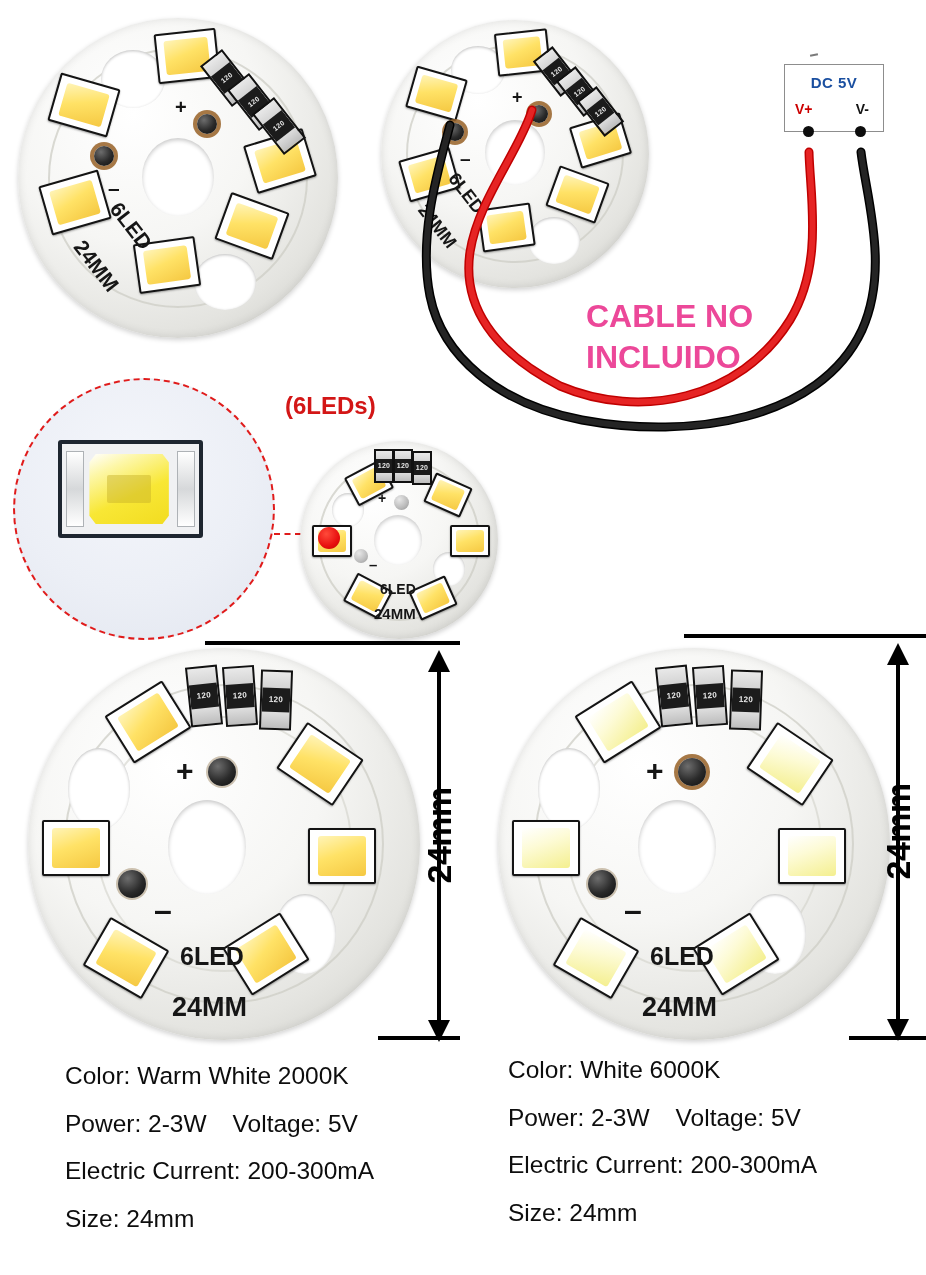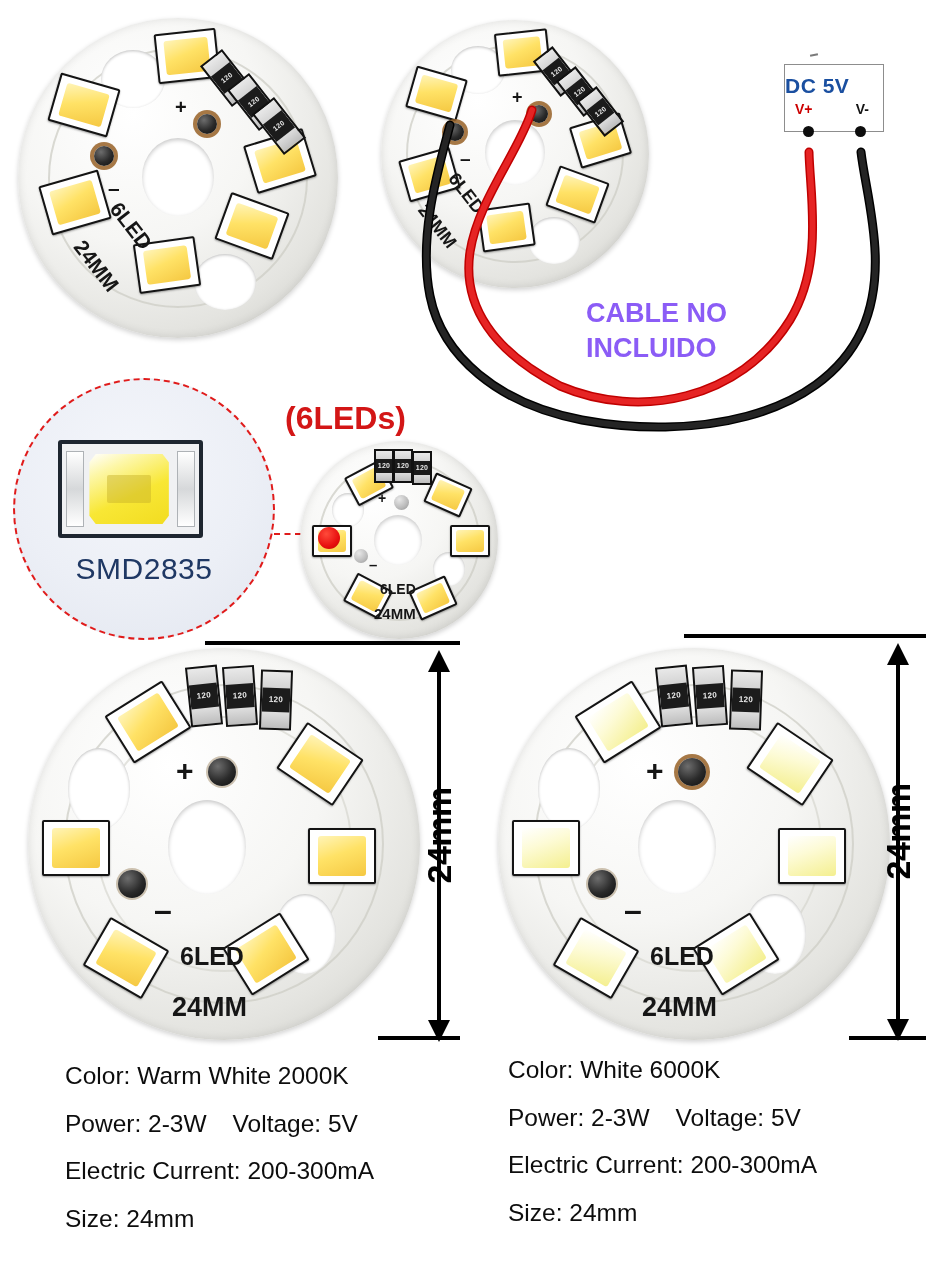--- a/index.html
+++ b/index.html
@@ -95,21 +95,21 @@
 
   
   #dc-box{
     position:absolute;
     border:1.5px solid #8d8d8d;
     background:#fff;
     box-sizing:border-box;
   }
   #dc-box .dctitle{
     position:absolute;left:0;right:0;top:9px;
-    text-align:left;color:#1a4fa0;font-weight:bold;font-size:21px;
+    text-align:center;color:#1a4fa0;font-weight:bold;font-size:15px;
     letter-spacing:.5px;
   }
   #dc-box .vp{
     position:absolute;left:10px;top:36px;
     color:#cc0000;font-weight:bold;font-size:14px;
   }
   #dc-box .vn{
     position:absolute;right:14px;top:36px;
     color:#141414;font-weight:bold;font-size:14px;
   }
@@ -156,23 +156,23 @@
   .leaderdash{position:absolute;border-top:2.5px dashed #e01b1b;}
   #led-highlight{
     position:absolute;border-radius:50%;
     background:radial-gradient(circle at 38% 32%,#ff4b3a 0%,#e80f0f 60%,#c10000 100%);
   }
 
   
   .headline{
     position:absolute;font-weight:bold;white-space:nowrap;
   }
-  #leds-label{color:#d31616;font-size:32px;letter-spacing:0px;margin-top:8px;}
+  #leds-label{color:#d31616;font-size:24px;letter-spacing:0px;}
   #cable-label{
-    color:#8b5cf6;font-size:27px;font-weight:bold;line-height:1.28;
+    color:#ec4899;font-size:32px;font-weight:bold;line-height:1.28;
   }
   .speccol{position:absolute;}
   .specline{
     color:#0d0d0d;font-size:24.5px;line-height:1.0;margin-bottom:23px;
     white-space:nowrap;
   }
   .specline .gap{display:inline-block;width:26px;}
 
   
   svg.wires{position:absolute;left:0;top:0;overflow:visible;}
@@ -299,21 +299,20 @@
   </div>
 
   <div class="headline" id="leds-label" style="left:285px;top:392px;">(6LEDs)</div>
 
   <div id="smd-callout" style="left:13px;top:378px;width:262px;height:262px;">
     <div id="smd-chip" style="left:43px;top:60px;width:145px;height:98px;">
       <div class="lead l"></div>
       <div class="lead r"></div>
       <div class="chipdie"></div>
     </div>
-    <div id="smd-label" style="left:0;top:172px;">SMD2835</div>
   </div>
 
   <div class="leaderdash" style="left:274px;top:533px;width:48px;"></div>
 
   <div class="pcb warm" id="board-small" style="left:300px;top:441px;width:198px;height:198px;">
     <div class="disc"></div>
     <div class="ringtrace" style="left:18px;top:18px;right:18px;bottom:18px;"></div>
     <div class="centerhole" style="left:74px;top:74px;width:48px;height:50px;"></div>
     <div class="mounthole" style="left:32px;top:52px;width:32px;height:34px;"></div>
     <div class="mounthole" style="left:133px;top:111px;width:32px;height:34px;"></div>

